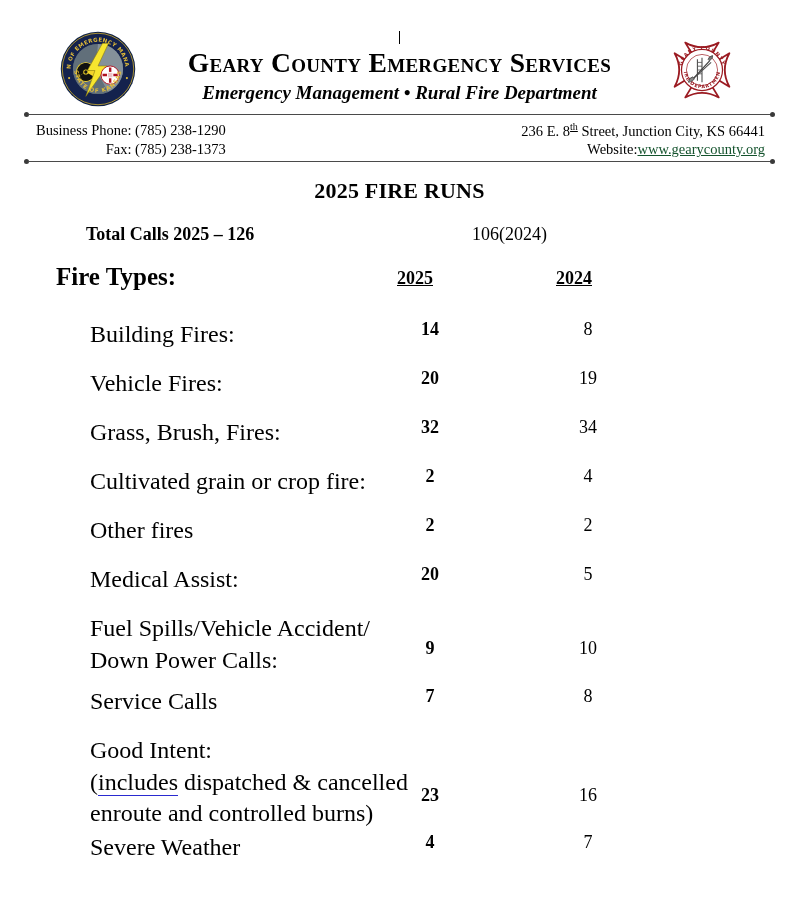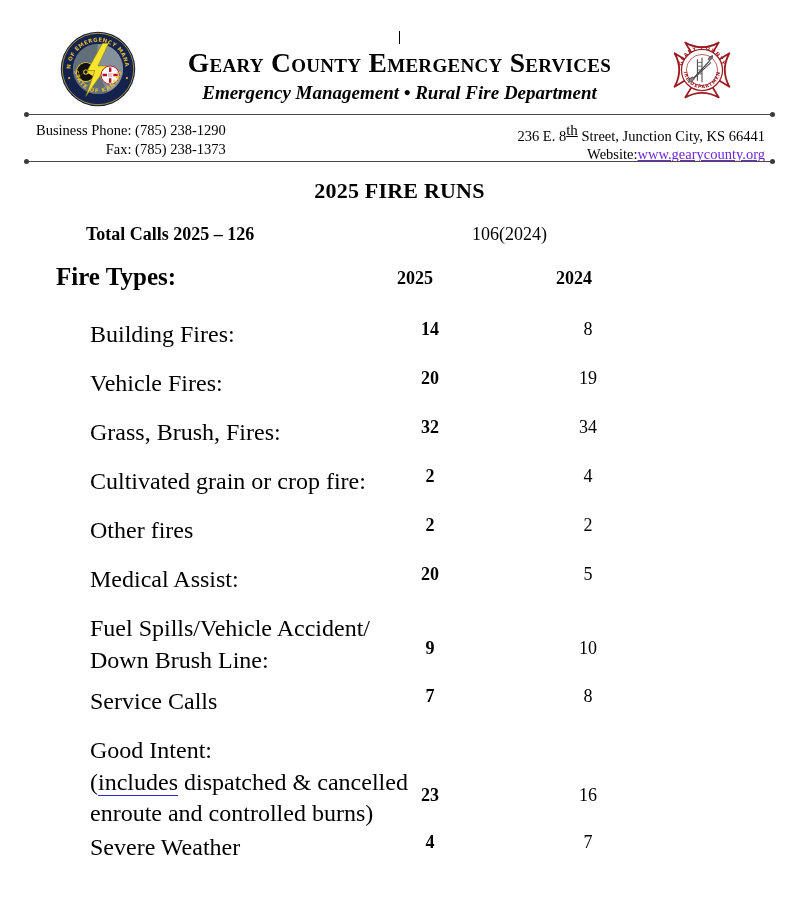--- a/index.html
+++ b/index.html
@@ -118,26 +118,26 @@
     text-align: right;
   }
   .contact-left .fax { padding-left: 60px; }
   .contact-right {
     position: absolute;
     right: 10px;
     top: 0;
     text-align: right;
   }
   .contact-right sup {
-    font-size: 15px;
+    font-size: 10px;
     vertical-align: super;
     text-decoration: underline;
   }
   .weblink {
-    color: #6d28d9;
+    color: #14532d;
     text-decoration: underline;
   }
 
   
   .report {
     margin-top: 14px;
   }
   .report-title {
     text-align: center;
     font-size: 22px;
@@ -175,20 +175,21 @@
     left: 56px;
     top: -2px;
     font-size: 25px;
     font-weight: 700;
   }
   .col-head {
     position: absolute;
     top: 3px;
     font-size: 18px;
     font-weight: 700;
+    text-decoration: underline;
     text-align: center;
   }
   .col-head.y2025 { left: 390px; width: 50px; }
   .col-head.y2024 { left: 546px; width: 56px; }
 
   
   .rows {
     position: relative;
     margin-top: 18px;
   }
@@ -387,21 +388,21 @@
       <div class="row-val c2024">2</div>
     </div>
 
     <div class="row">
       <div class="row-label">Medical Assist:</div>
       <div class="row-val c2025">20</div>
       <div class="row-val c2024">5</div>
     </div>
 
     <div class="row tall">
-      <div class="row-label"><span>Fuel Spills/Vehicle Accident/</span><br><span>Down Brush Line:</span></div>
+      <div class="row-label"><span>Fuel Spills/Vehicle Accident/</span><br><span>Down Power Calls:</span></div>
       <div class="row-val c2025" style="top:25px">9</div>
       <div class="row-val c2024" style="top:25px">10</div>
     </div>
 
     <div class="row">
       <div class="row-label">Service Calls</div>
       <div class="row-val c2025">7</div>
       <div class="row-val c2024">8</div>
     </div>
 

